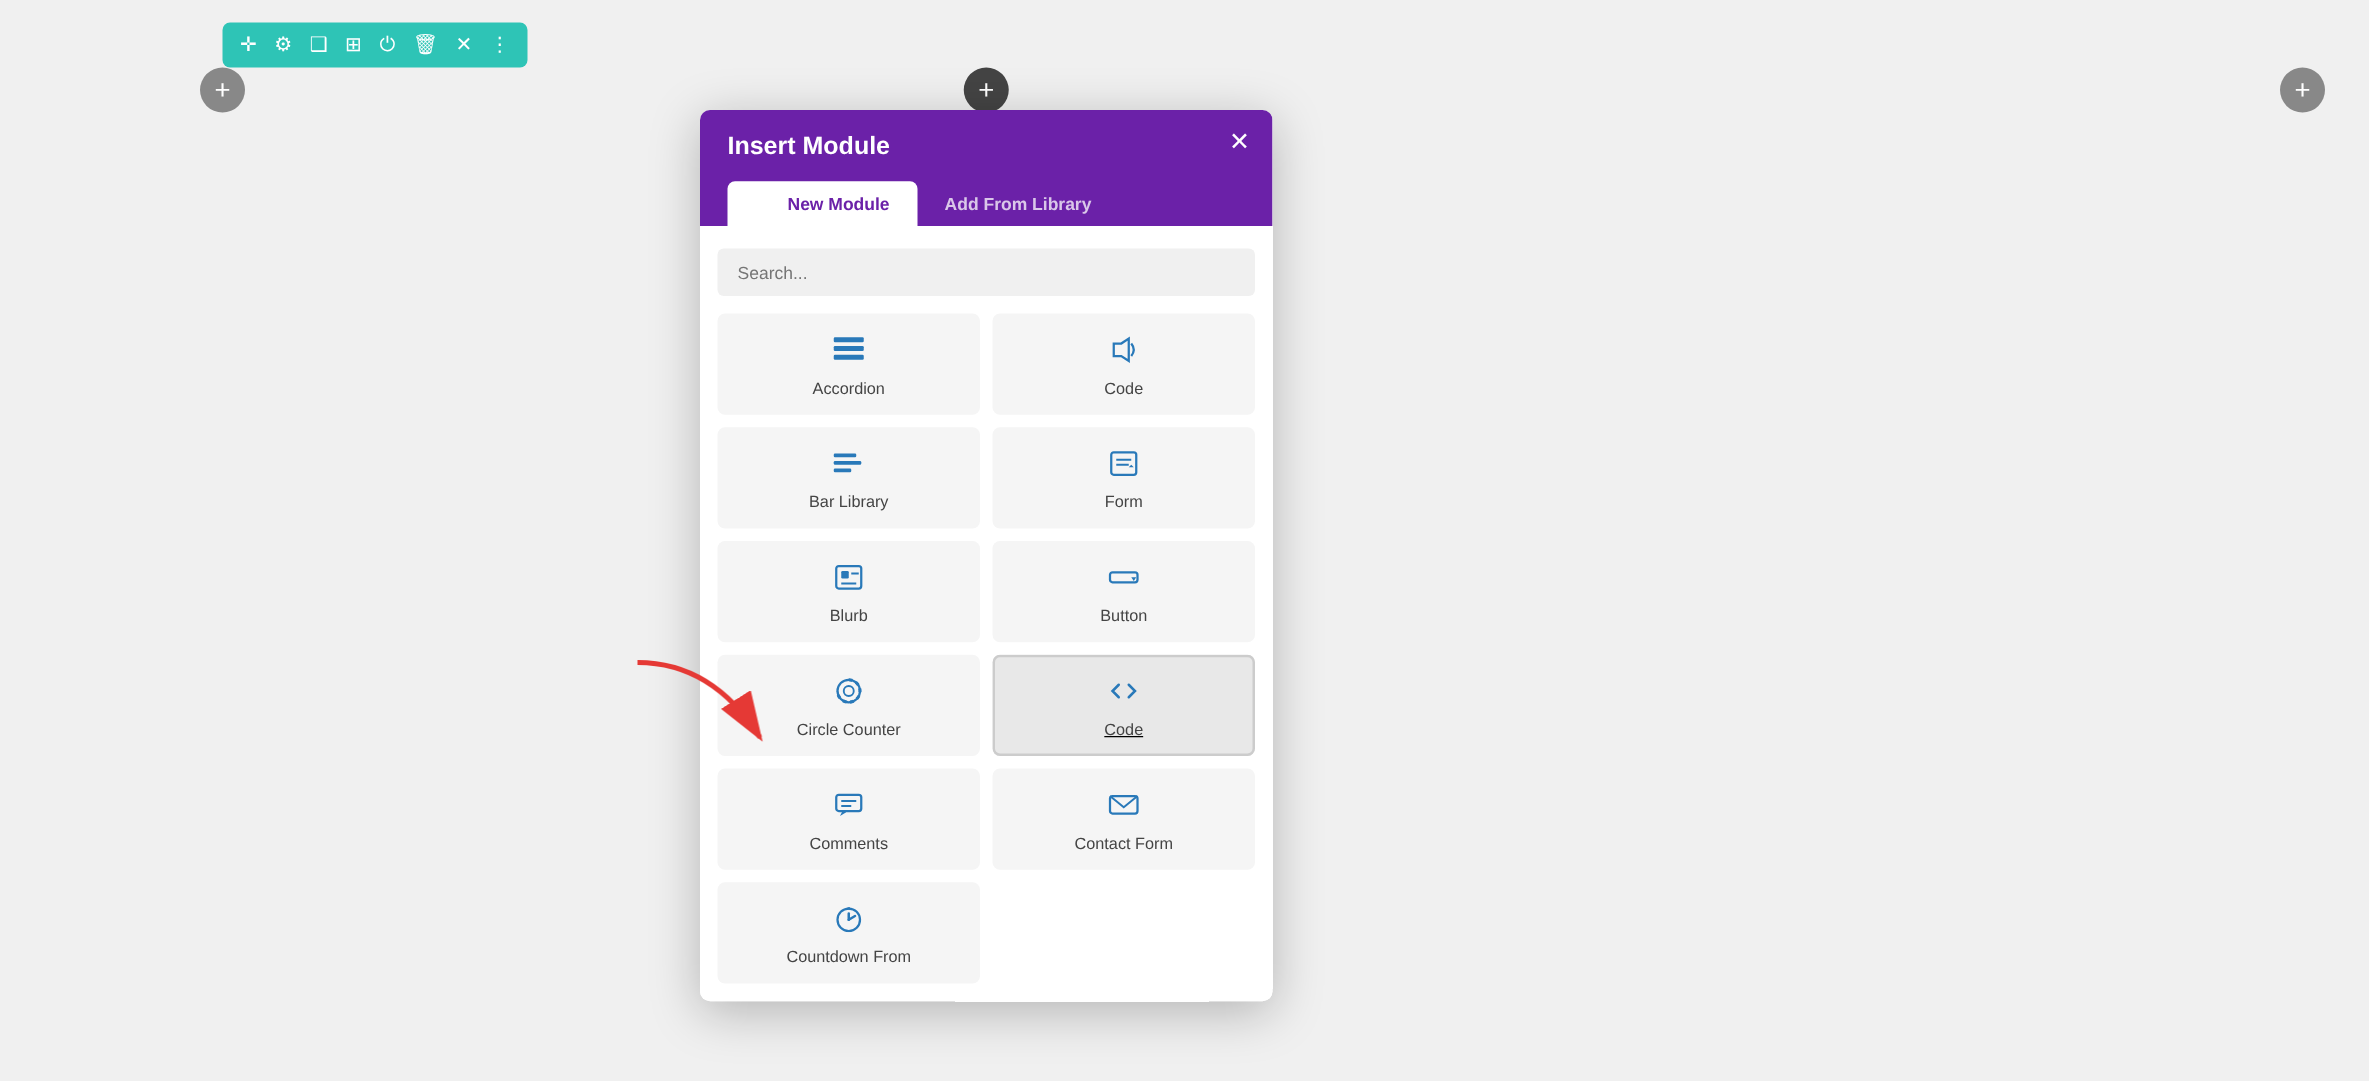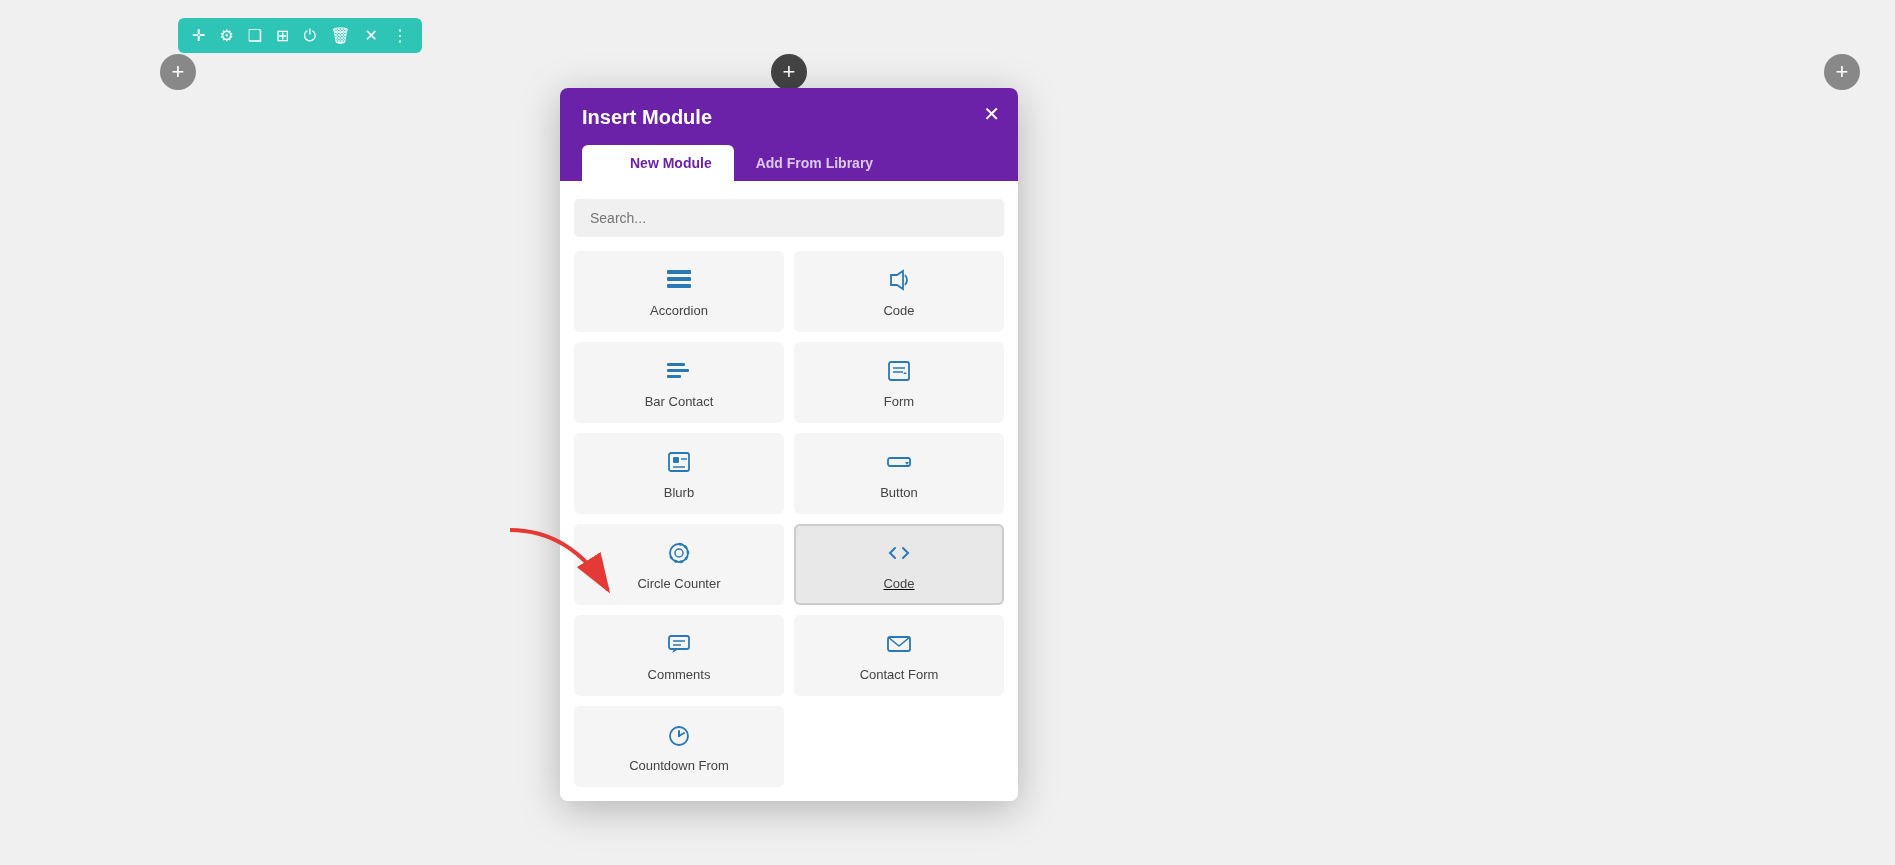--- a/index.html
+++ b/index.html
@@ -254,21 +254,21 @@
       </button>
 
       <button class="module-item">
         <div class="module-icon">
           <svg width="26" height="22" viewBox="0 0 26 22" fill="none">
             <rect x="1" y="3" width="18" height="3" rx="1" fill="#2979b9"></rect>
             <rect x="1" y="9" width="22" height="3" rx="1" fill="#2979b9"></rect>
             <rect x="1" y="15" width="14" height="3" rx="1" fill="#2979b9"></rect>
           </svg>
         </div>
-        <span class="module-label">Bar Contact</span>
+        <span class="module-label">Bar Library</span>
       </button>
 
       <button class="module-item">
         <div class="module-icon">
           <svg width="24" height="22" viewBox="0 0 24 22" fill="none">
             <rect x="2" y="2" width="20" height="18" rx="2" fill="none" stroke="#2979b9" stroke-width="1.8"></rect>
             <line x1="6" y1="8" x2="18" y2="8" stroke="#2979b9" stroke-width="1.5"></line>
             <line x1="6" y1="12" x2="16" y2="12" stroke="#2979b9" stroke-width="1.5"></line>
             <path d="M16 14 L18 12 L20 14" fill="#2979b9"></path>
           </svg>

